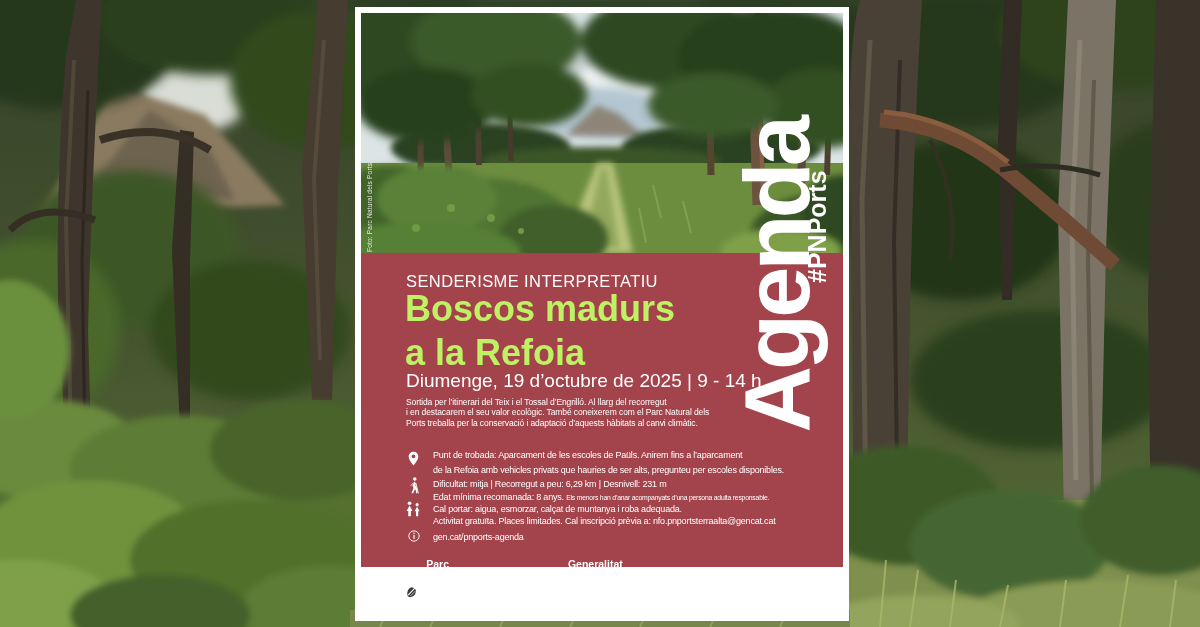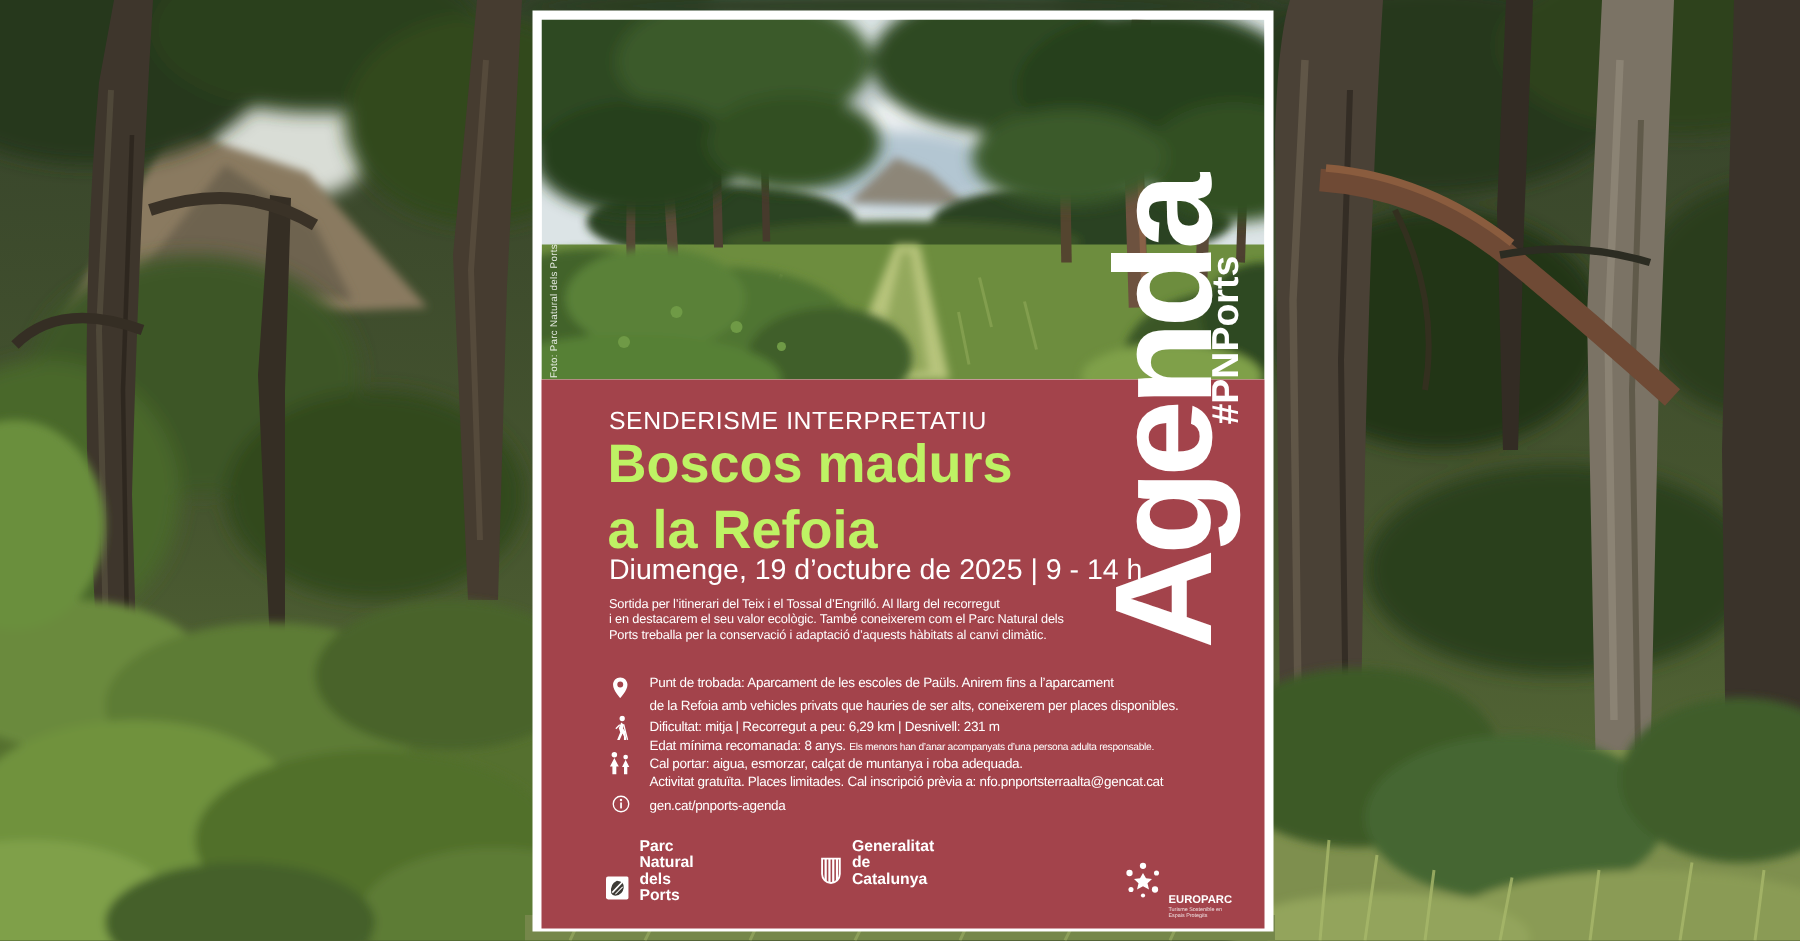--- a/index.html
+++ b/index.html
@@ -9,21 +9,21 @@
 
   
   .poster{position:absolute;left:355px;top:7px;width:494px;height:614px;
           background:#ffffff;box-sizing:border-box;padding:6px;}
   .poster-inner{position:relative;width:482px;height:602px;}
   .photo{position:absolute;left:0;top:0;width:482px;height:240px;overflow:hidden;}
   .photo svg{display:block;}
   .credit{position:absolute;left:-30px;top:194px;width:80px;height:10px;
           transform:rotate(-90deg);font-size:6.5px;color:#ffffff;opacity:.85;
           white-space:nowrap;letter-spacing:.2px;}
-  .red{position:absolute;left:0;top:240px;width:482px;height:366px;background:var(--red);}
+  .red{position:absolute;left:0;top:240px;width:482px;height:314px;background:var(--red);}
 
   .kicker{position:absolute;left:45px;top:19px;font-size:16.5px;color:#fff;
           letter-spacing:.4px;white-space:nowrap;}
   .title{position:absolute;left:44px;top:34px;font-size:36px;font-weight:bold;
          color:#bef264;line-height:44px;white-space:nowrap;}
   .date{position:absolute;left:45px;top:117px;font-size:19px;color:#fff;white-space:nowrap;}
   .desc{position:absolute;left:45px;top:144px;font-size:8.5px;line-height:10.4px;
         color:#fff;letter-spacing:-.1px;}
   .desc div{white-space:nowrap;}
 
@@ -257,21 +257,21 @@
         <span class="icon" style="left:47px;top:277px">
           <svg width="12" height="12" viewBox="0 0 20 20">
             <circle cx="10" cy="10" r="8.6" fill="none" stroke="#fff" stroke-width="1.5"></circle>
             <rect x="9.1" y="8.3" width="1.9" height="6.6" fill="#fff"></rect>
             <circle cx="10" cy="5.6" r="1.3" fill="#fff"></circle>
           </svg>
         </span>
 
         <div class="details">
           <div class="dline" style="top:0">Punt de trobada: Aparcament de les escoles de Paüls. Anirem fins a l’aparcament</div>
-          <div class="dline" style="top:15px">de la Refoia amb vehicles privats que hauries de ser alts, coneixerem per places disponibles.</div>
+          <div class="dline" style="top:15px">de la Refoia amb vehicles privats que hauries de ser alts, pregunteu per escoles disponibles.</div>
           <div class="dline" style="top:29px">Dificultat: mitja | Recorregut a peu: 6,29 km | Desnivell: 231 m</div>
           <div class="dline" style="top:42px">
             <span>Edat mínima recomanada: 8 anys.</span>
             <span class="dsmall">Els menors han d’anar acompanyats d’una persona adulta responsable.</span>
           </div>
           <div class="dline" style="top:54px">Cal portar: aigua, esmorzar, calçat de muntanya i roba adequada.</div>
           <div class="dline" style="top:66px">Activitat gratuïta. Places limitades. Cal inscripció prèvia a: nfo.pnportsterraalta@gencat.cat</div>
           <div class="dline" style="top:82px">gen.cat/pnports-agenda</div>
         </div>
 

